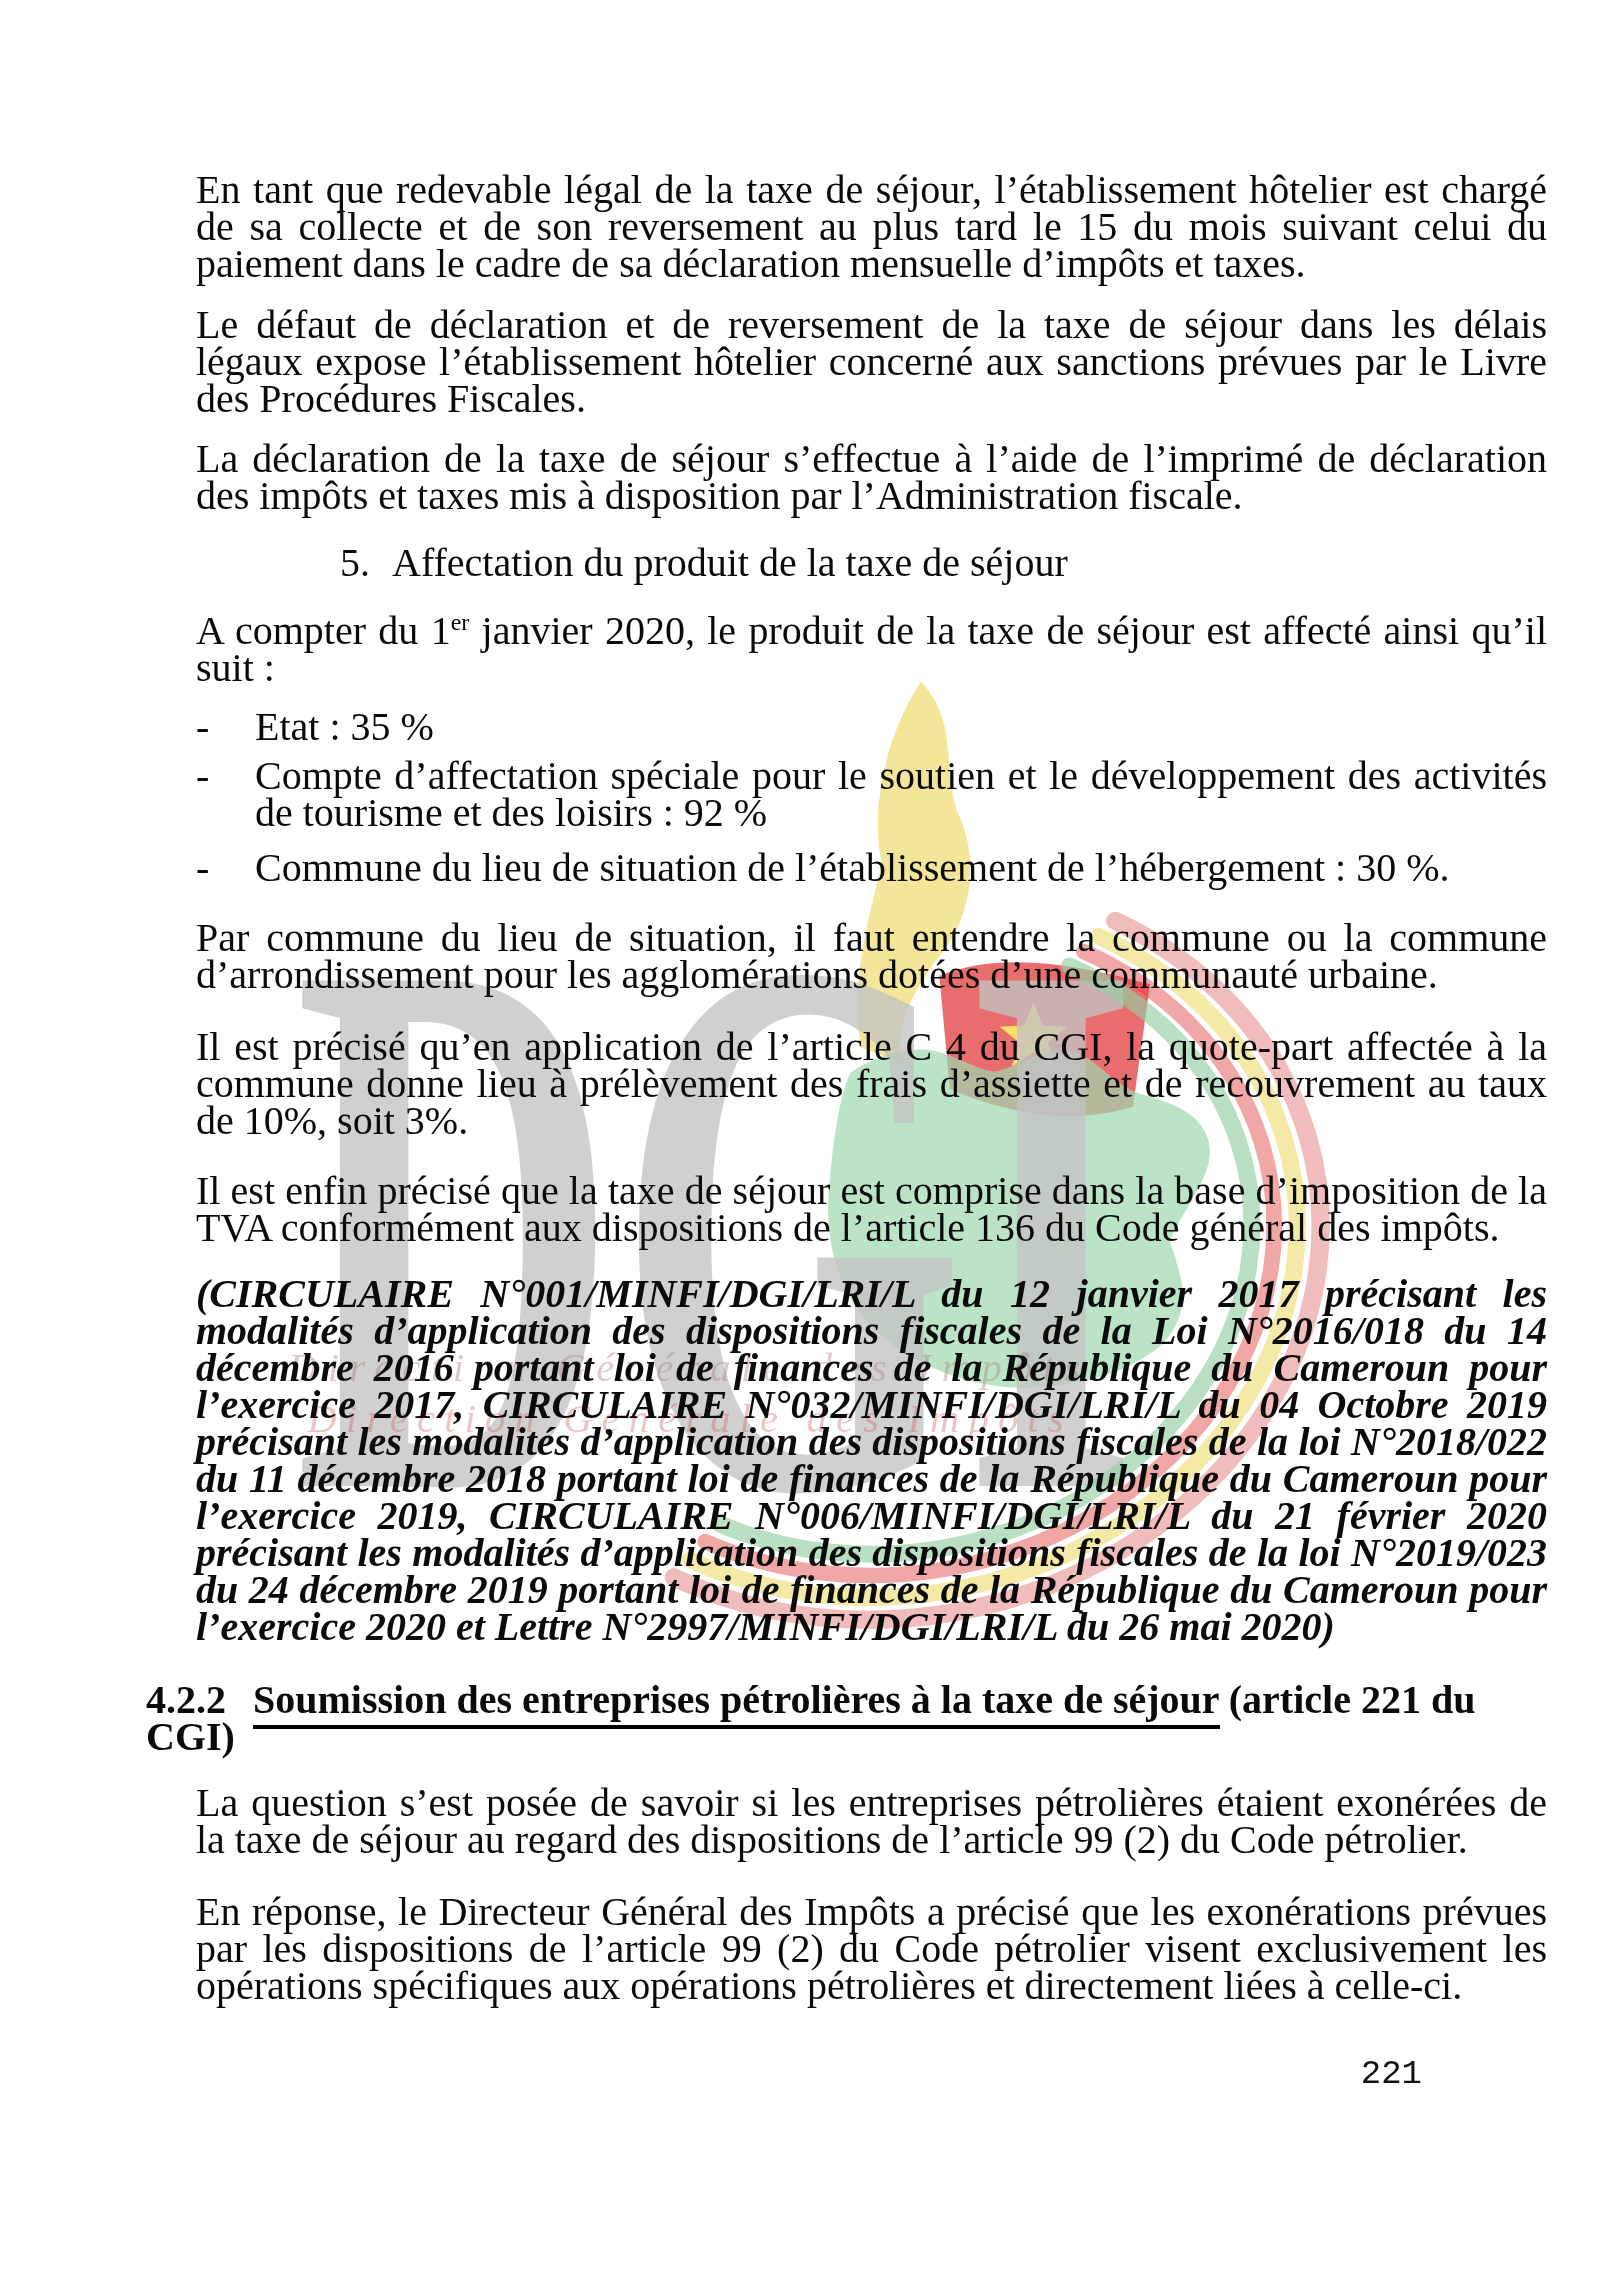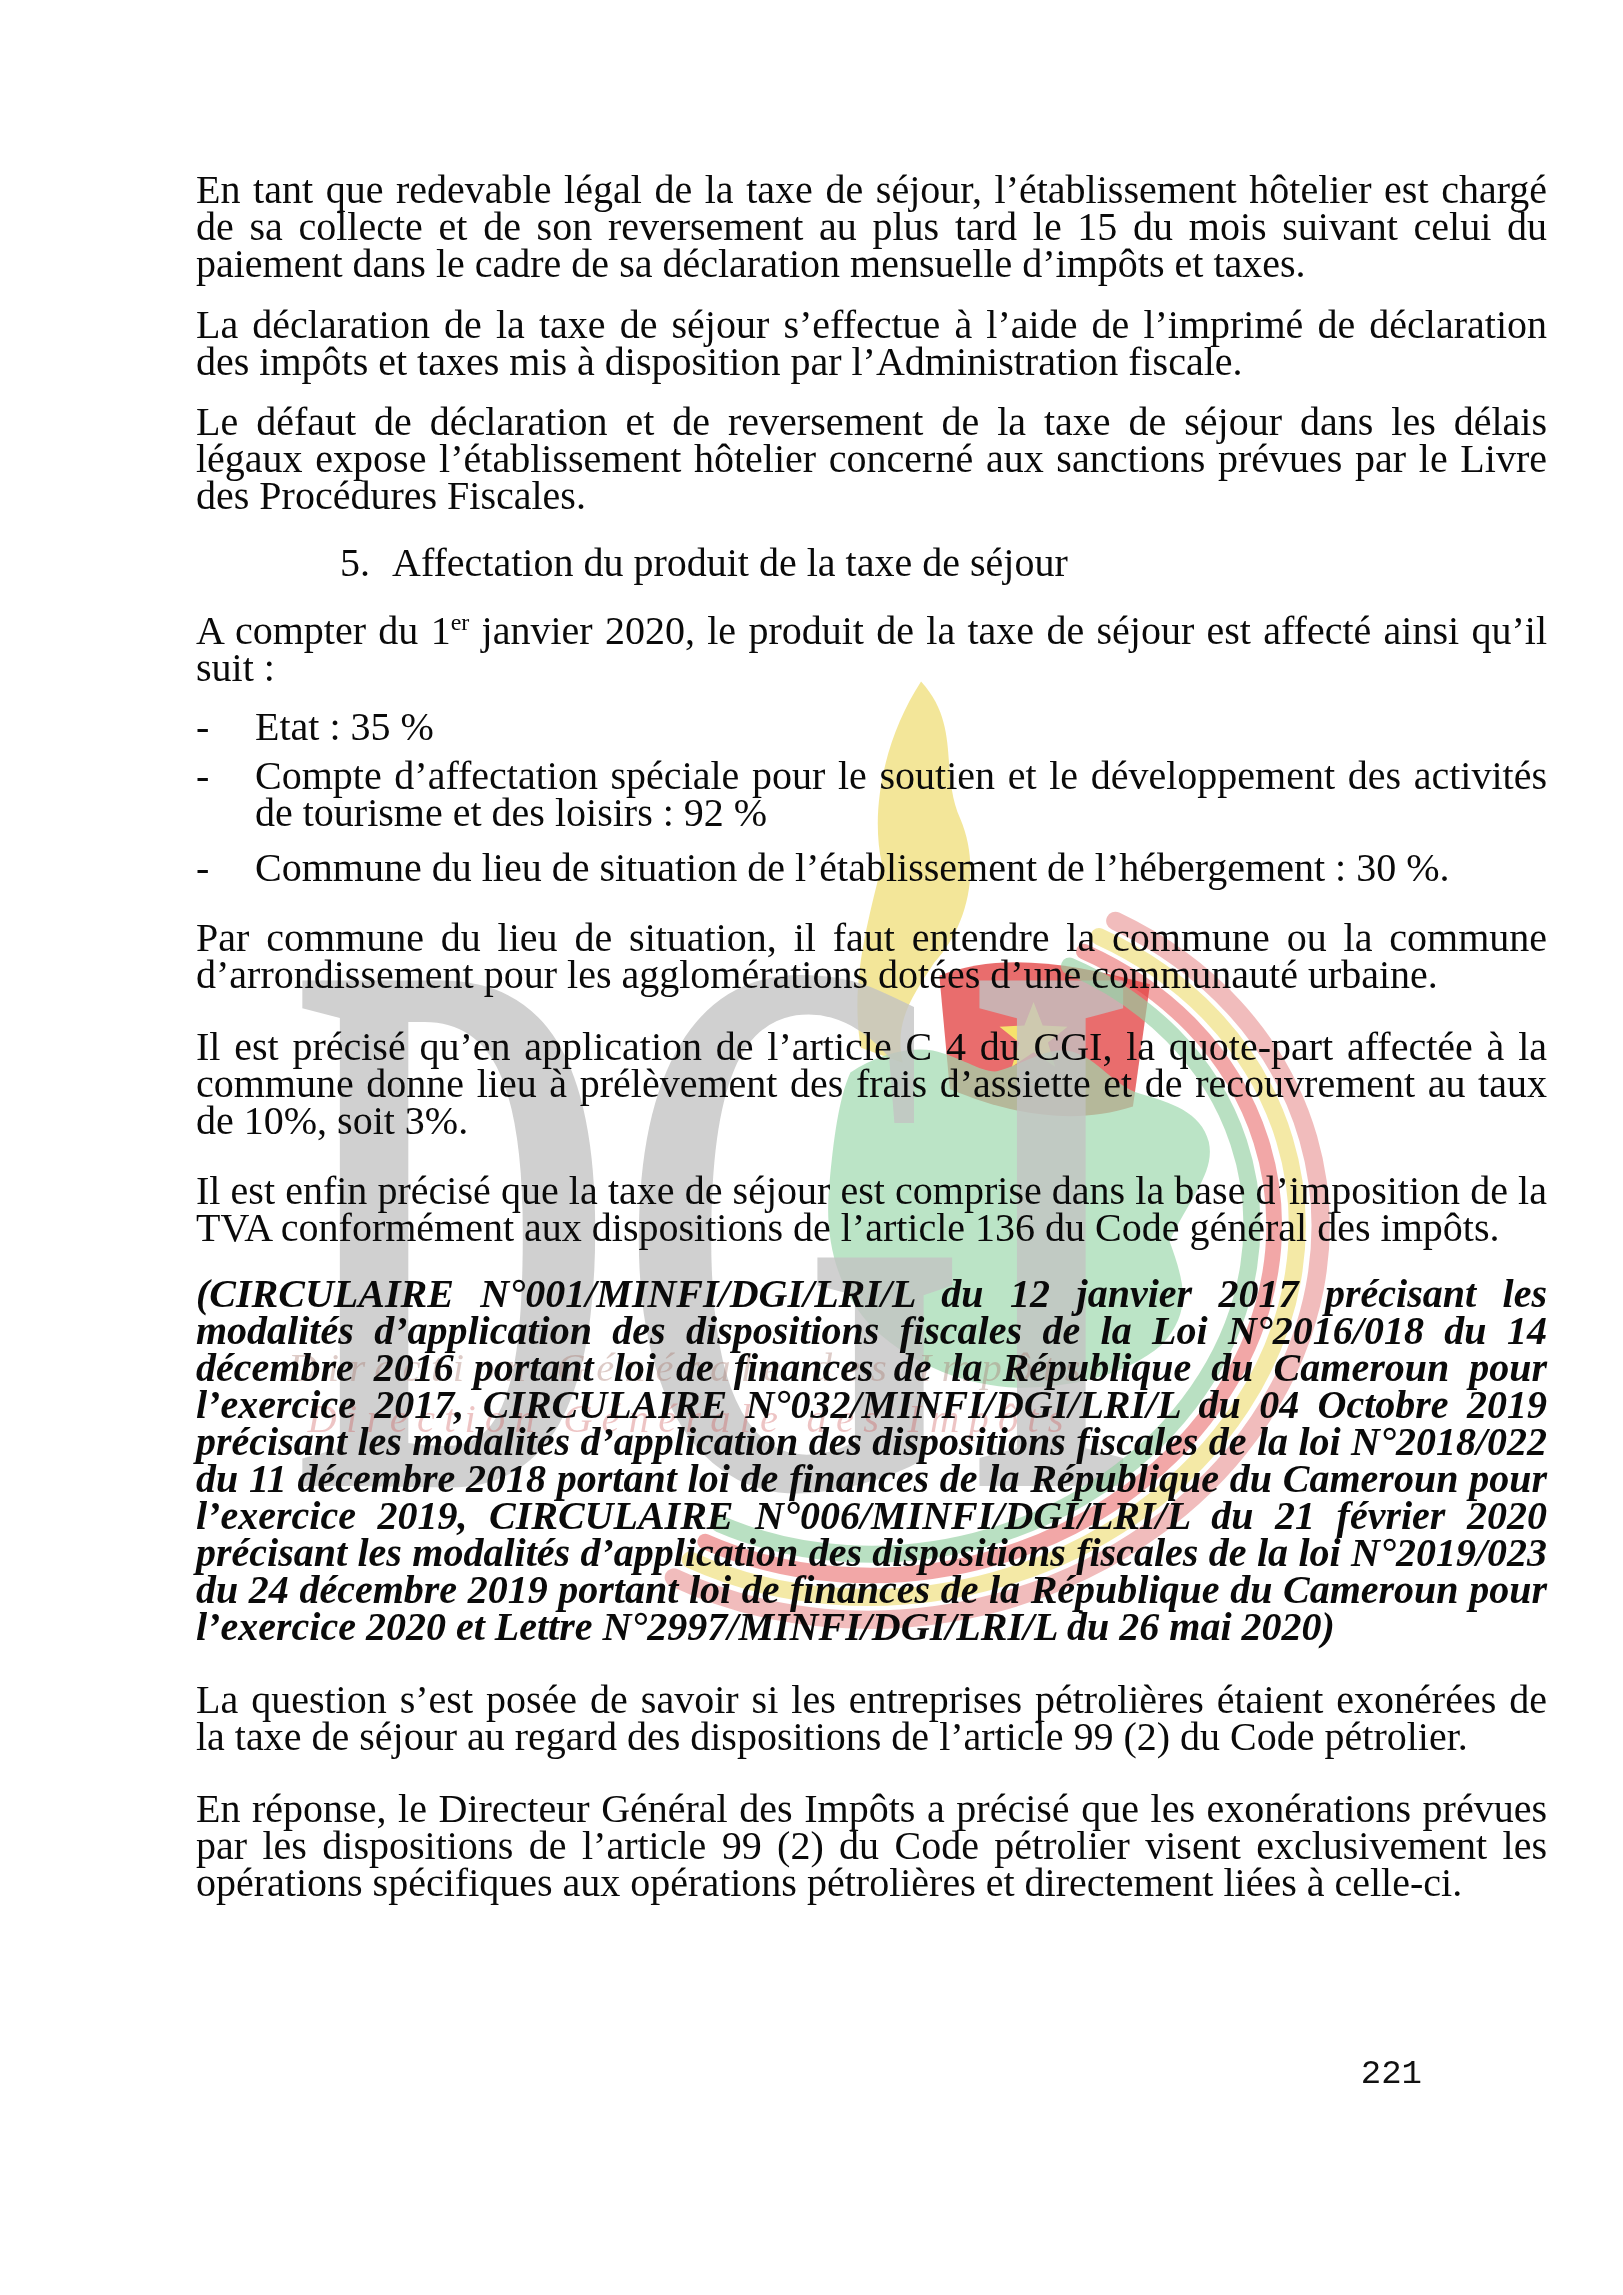--- a/index.html
+++ b/index.html
@@ -70,23 +70,23 @@
     <path fill="none" stroke-width="28" stroke-linecap="round" opacity="0.6" d="M1705,1408 A600,515 -12 0 1 1030,2412" stroke="#e89090"></path>
     <path fill="none" stroke-width="26" stroke-linecap="round" opacity="0.7" d="M1680,1432 A575,492 -12 0 1 1055,2385" stroke="#f0e080"></path>
     <path fill="none" stroke-width="24" stroke-linecap="round" opacity="0.45" d="M1657,1455 A550,470 -12 0 1 1078,2357" stroke="#e23c3c"></path>
     <path fill="none" stroke-width="26" stroke-linecap="round" opacity="0.65" d="M1635,1477 A525,448 -12 0 1 1100,2330" stroke="#94cfa2"></path>
   </svg>
 
   <div id="content">
 
     <p class="para tight">En tant que redevable légal de la taxe de séjour, l’établissement hôtelier est chargé de sa collecte et de son reversement au plus tard le 15 du mois suivant celui du paiement dans le cadre de sa déclaration mensuelle d’impôts et taxes.</p>
 
+    <p class="para tight">Le défaut de déclaration et de reversement de la taxe de séjour dans les délais légaux expose l’établissement hôtelier concerné aux sanctions prévues par le Livre des Procédures Fiscales.</p>
+
     <p class="para tight">La déclaration de la taxe de séjour s’effectue à l’aide de l’imprimé de déclaration des impôts et taxes mis à disposition par l’Administration fiscale.</p>
-
-    <p class="para tight">Le défaut de déclaration et de reversement de la taxe de séjour dans les délais légaux expose l’établissement hôtelier concerné aux sanctions prévues par le Livre des Procédures Fiscales.</p>
 
     <div class="h5">
       <span class="h5-num">5.</span><span>Affectation du produit de la taxe de séjour</span>
     </div>
 
 
     <p class="para mb33"><span>A compter du 1</span><sup class="er">er</sup><span> janvier 2020, le produit de la taxe de séjour est affecté ainsi qu’il suit :</span></p>
 
     <div class="bullet">
       <span class="bullet-marker">-</span>
@@ -103,20 +103,23 @@
 
     <p class="para mb53">Par commune du lieu de situation, il faut entendre la commune ou la commune d’arrondissement pour les agglomérations dotées d’une communauté urbaine.</p>
 
     <p class="para mb50">Il est précisé qu’en application de l’article C 4 du CGI, la quote-part affectée à la commune donne lieu à prélèvement des frais d’assiette et de recouvrement au taux de 10%, soit 3%.</p>
 
 
     <p class="para mb44">Il est enfin précisé que la taxe de séjour est comprise dans la base d’imposition de la TVA conformément aux dispositions de l’article 136 du Code général des impôts.</p>
 
     <p class="circ">(CIRCULAIRE N°001/MINFI/DGI/LRI/L du 12 janvier 2017 précisant les modalités d’application des dispositions fiscales de la Loi N°2016/018 du 14 décembre 2016 portant loi de finances de la République du Cameroun pour l’exercice 2017, CIRCULAIRE N°032/MINFI/DGI/LRI/L du 04 Octobre 2019 précisant les modalités d’application des dispositions fiscales de la loi N°2018/022 du 11 décembre 2018 portant loi de finances de la République du Cameroun pour l’exercice 2019, CIRCULAIRE N°006/MINFI/DGI/LRI/L du 21 février 2020 précisant les modalités d’application des dispositions fiscales de la loi N°2019/023 du 24 décembre 2019 portant loi de finances de la République du Cameroun pour l’exercice 2020 et Lettre N°2997/MINFI/DGI/LRI/L du 26 mai 2020)</p>
 
+    <div class="h422">
+      <span class="h422-num">4.2.2</span><span class="underlined">Soumission des entreprises pétrolières à la taxe de séjour</span><span class="h422-suffix">(article 221 du CGI)</span>
+    </div>
 
     <p class="para mb53">La question s’est posée de savoir si les entreprises pétrolières étaient exonérées de la taxe de séjour au regard des dispositions de l’article 99 (2) du Code pétrolier.</p>
 
     <p class="para">En réponse, le Directeur Général des Impôts a précisé que les exonérations prévues par les dispositions de l’article 99 (2) du Code pétrolier visent exclusivement les opérations spécifiques aux opérations pétrolières et directement liées à celle-ci.</p>
 
   </div>
 
   <div id="page-number">221</div>
 
 </div>

